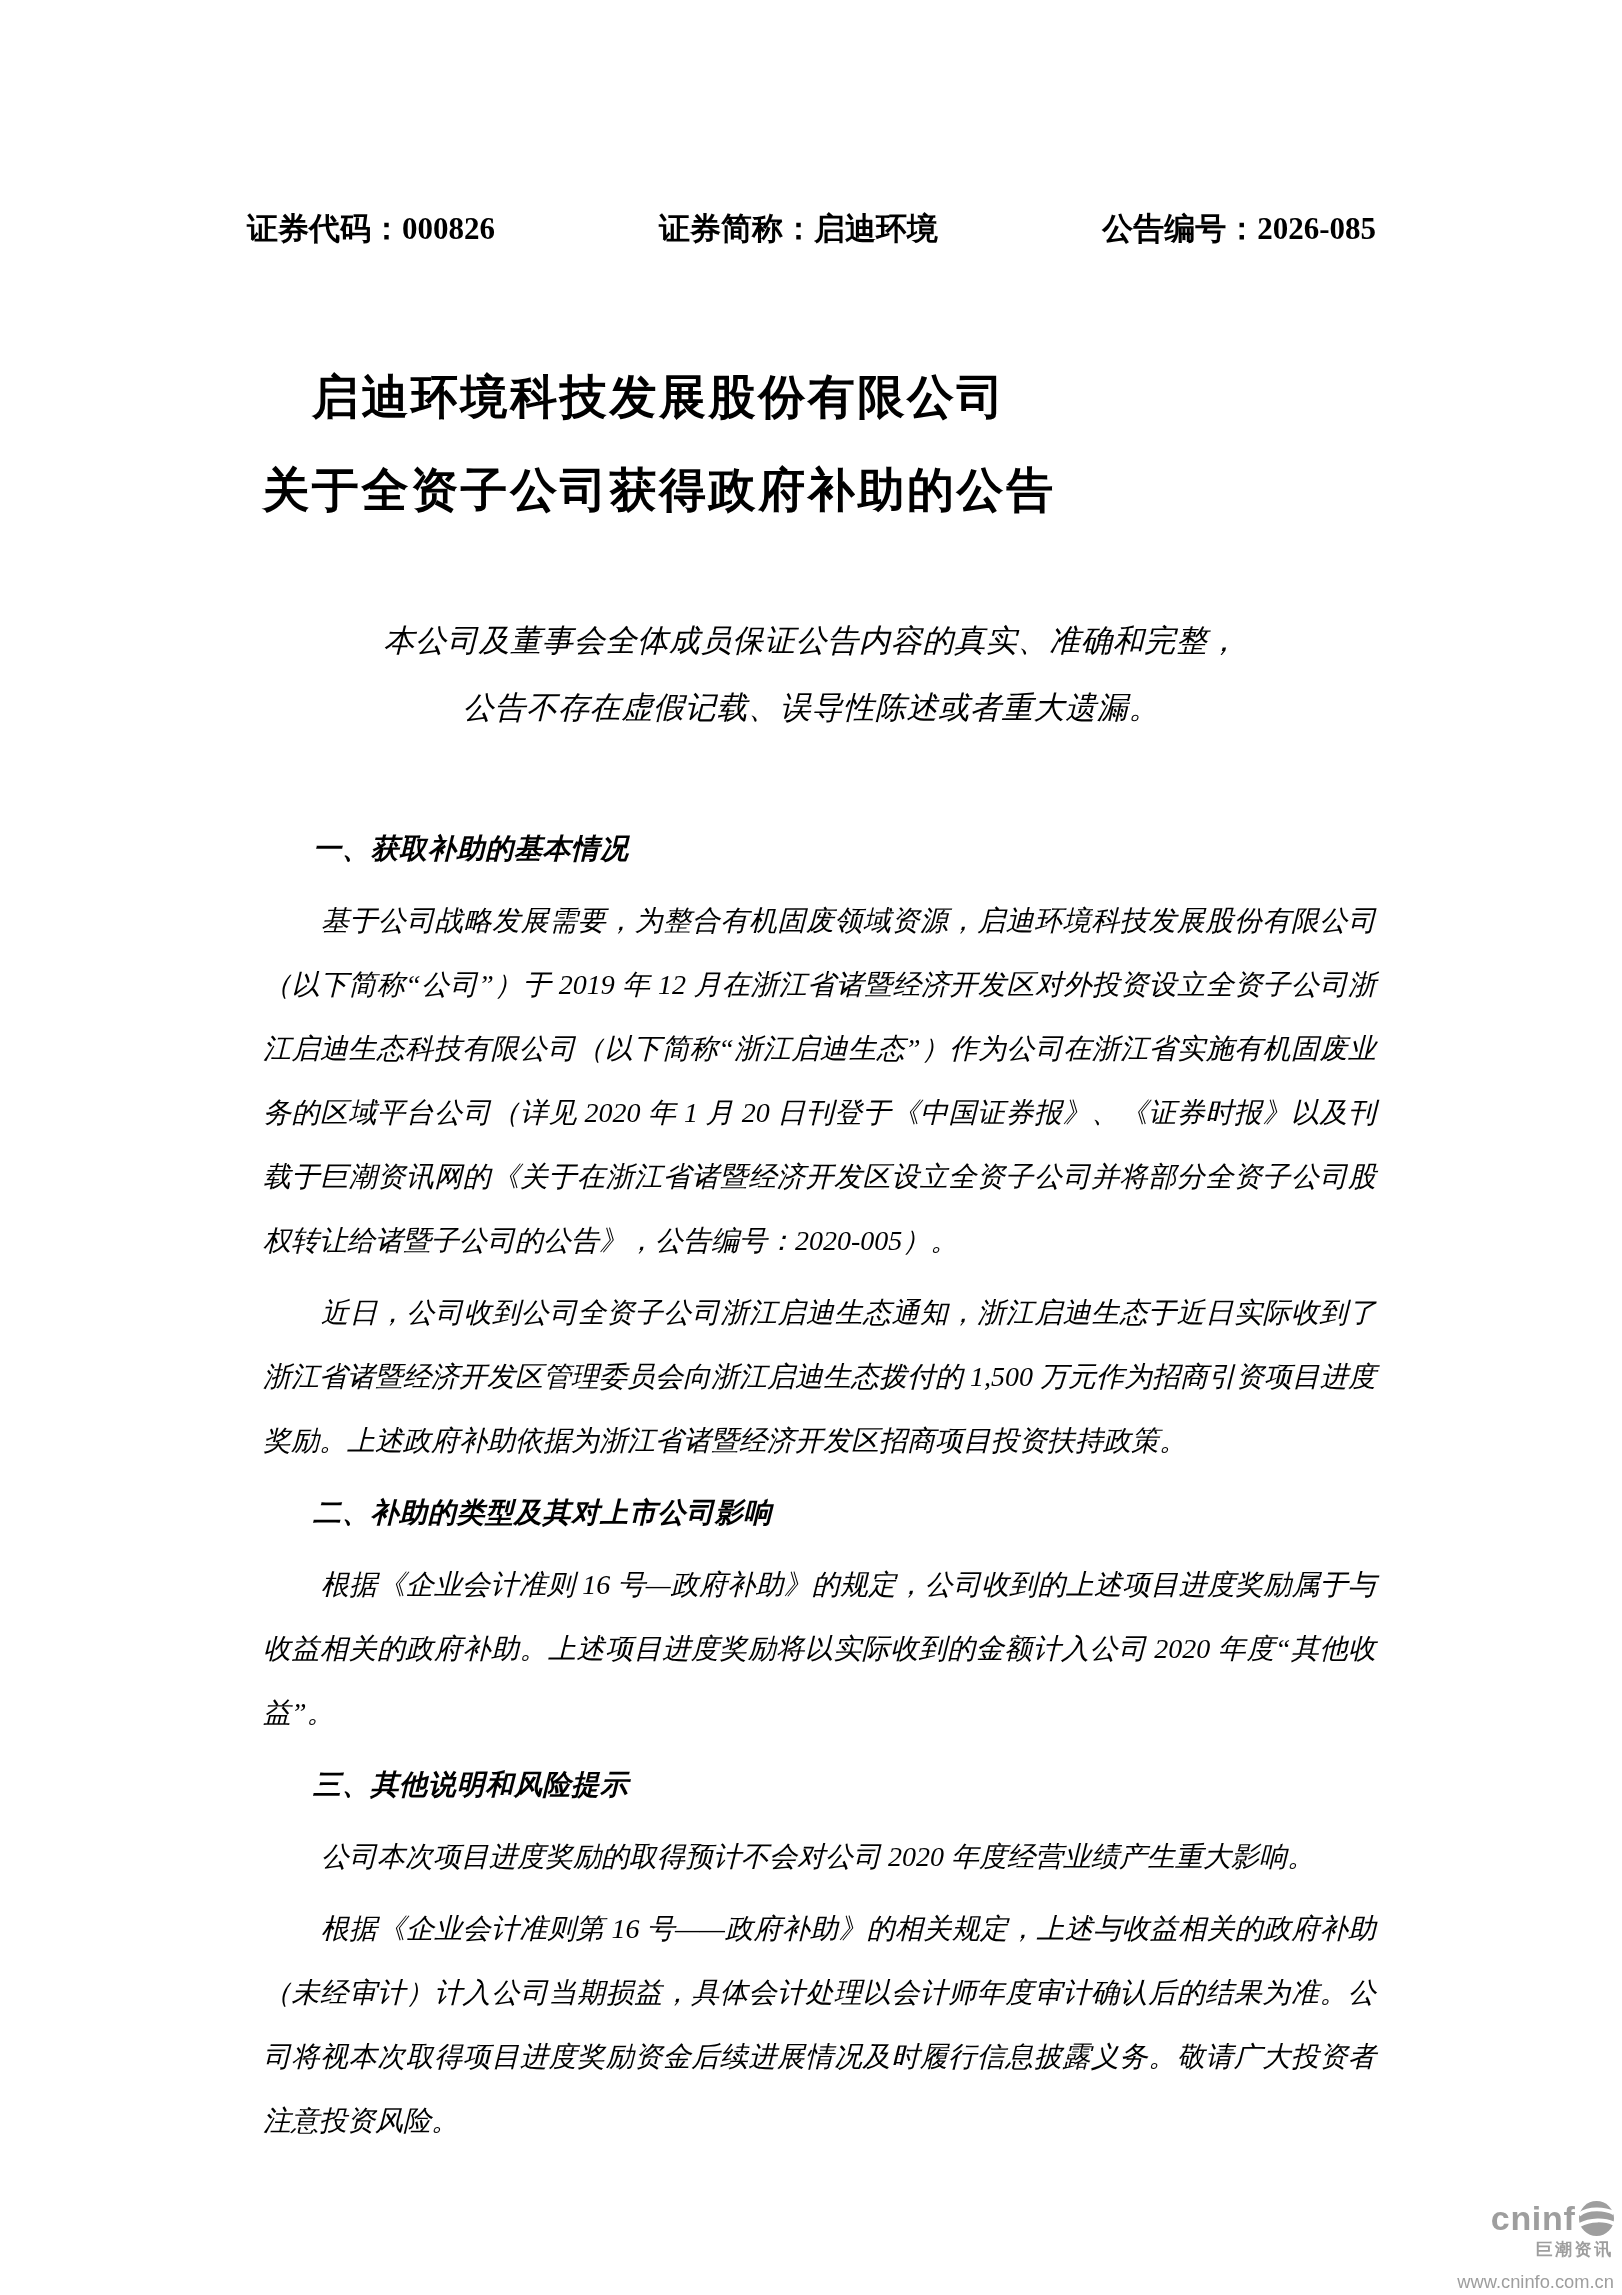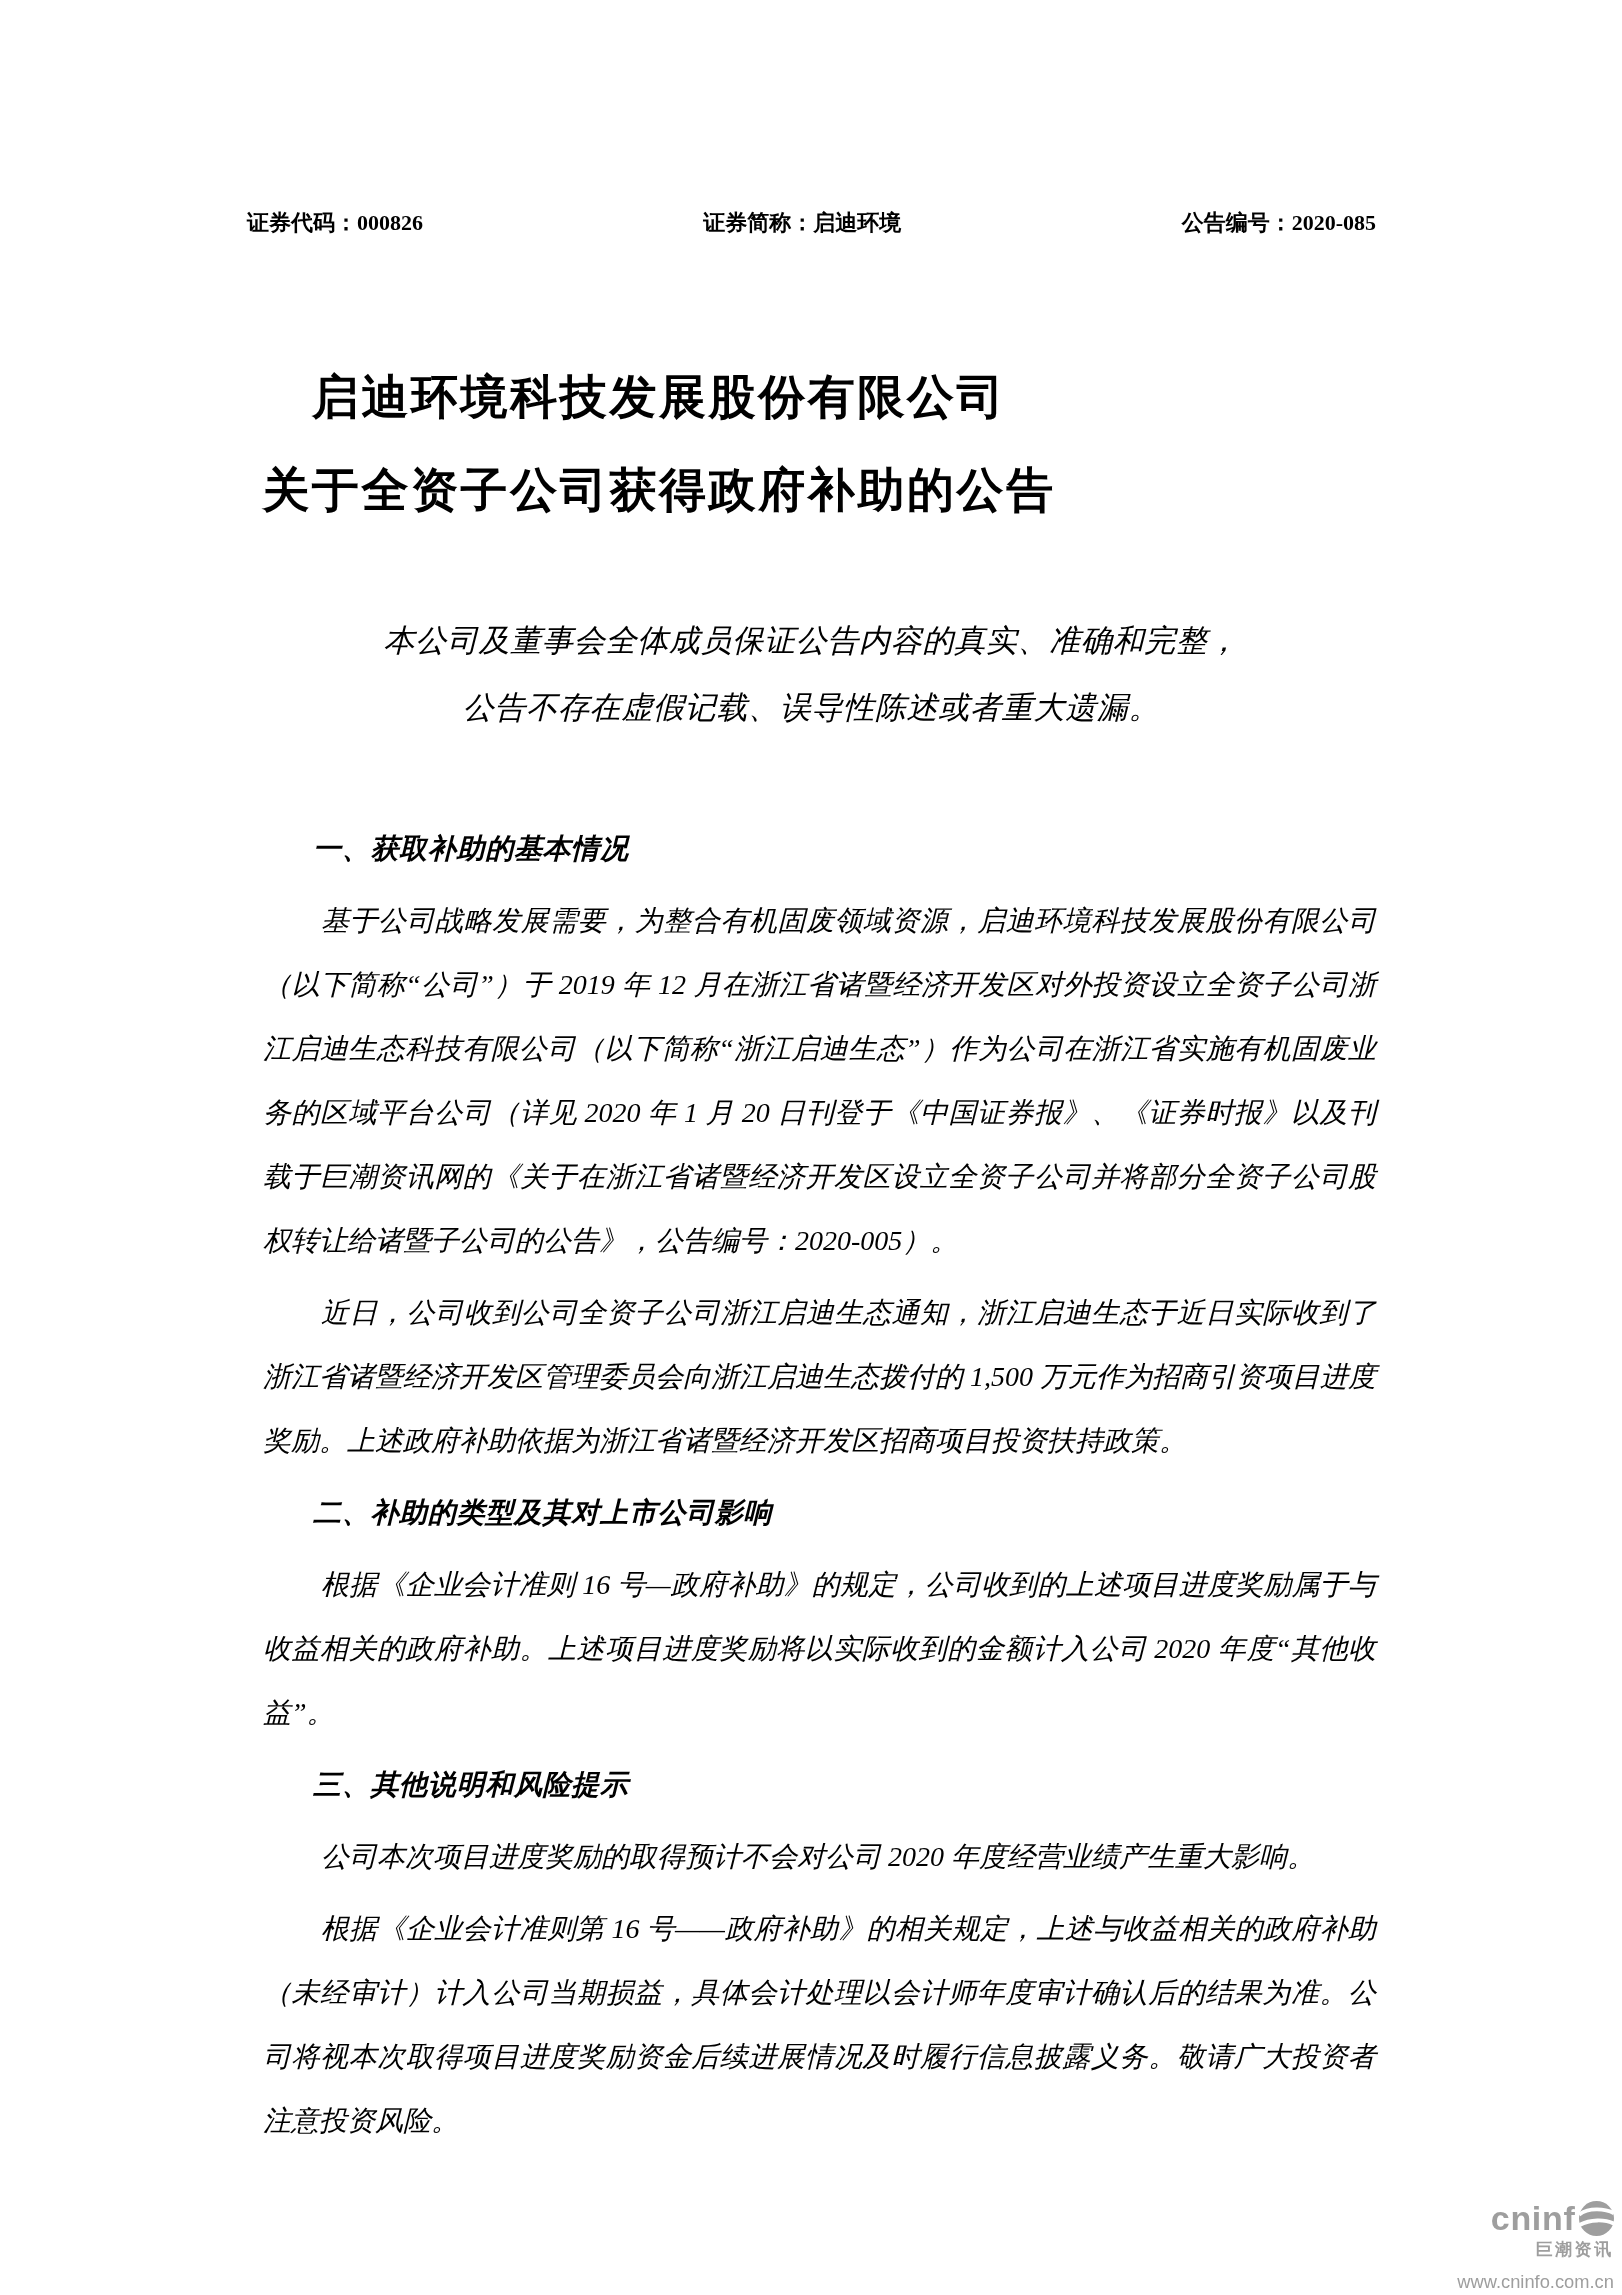--- a/index.html
+++ b/index.html
@@ -12,21 +12,21 @@
     font-family:"Liberation Serif","DejaVu Serif",serif;
     color:#000;
   }
   .header-row{
     position:absolute;
     top:208px;
     left:247px;
     width:1129px;
     display:flex;
     justify-content:space-between;
-    font-size:22px;
+    font-size:31px;
     font-weight:bold;
     white-space:nowrap;
   }
   .title-block{
     position:absolute;
     top:350px;
     left:0;
     width:1318px;
     text-align:center;
     font-family:"Liberation Sans","DejaVu Sans",sans-serif;
@@ -80,21 +80,21 @@
   .logo-url{font-size:18.3px;margin-top:10px;}
 </style>
 </head>
 <body>
 
 <div class="page">
 
   <div class="header-row">
     <span>证券代码：000826</span>
     <span>证券简称：启迪环境</span>
-    <span>公告编号：2020-085</span>
+    <span>公告编号：2026-085</span>
   </div>
 
   <div class="title-block">
     <div>启迪环境科技发展股份有限公司</div>
     <div>关于全资子公司获得政府补助的公告</div>
   </div>
 
   <div class="declaration-block">
     <div>本公司及董事会全体成员保证公告内容的真实、准确和完整，</div>
     <div>公告不存在虚假记载、误导性陈述或者重大遗漏。</div>

